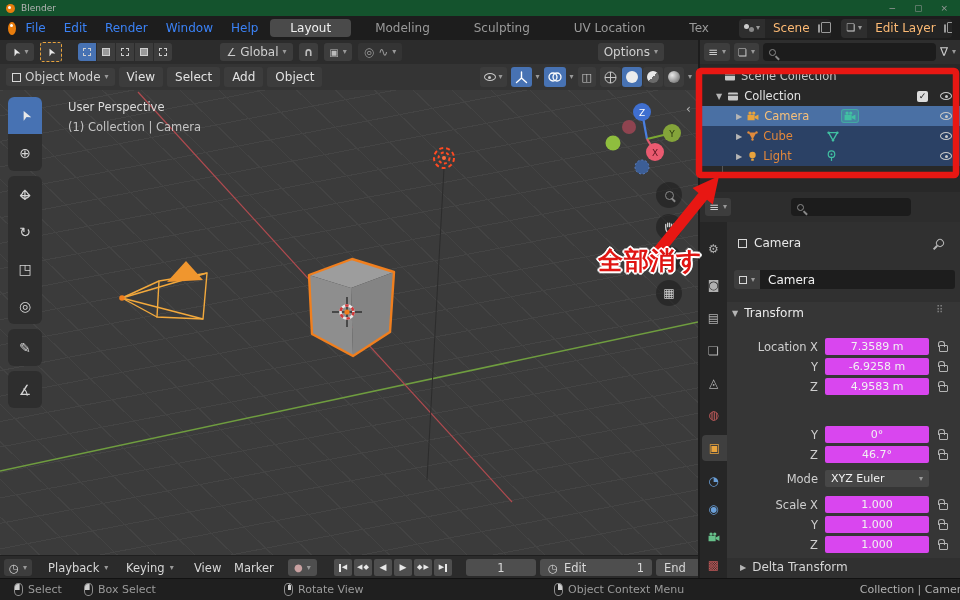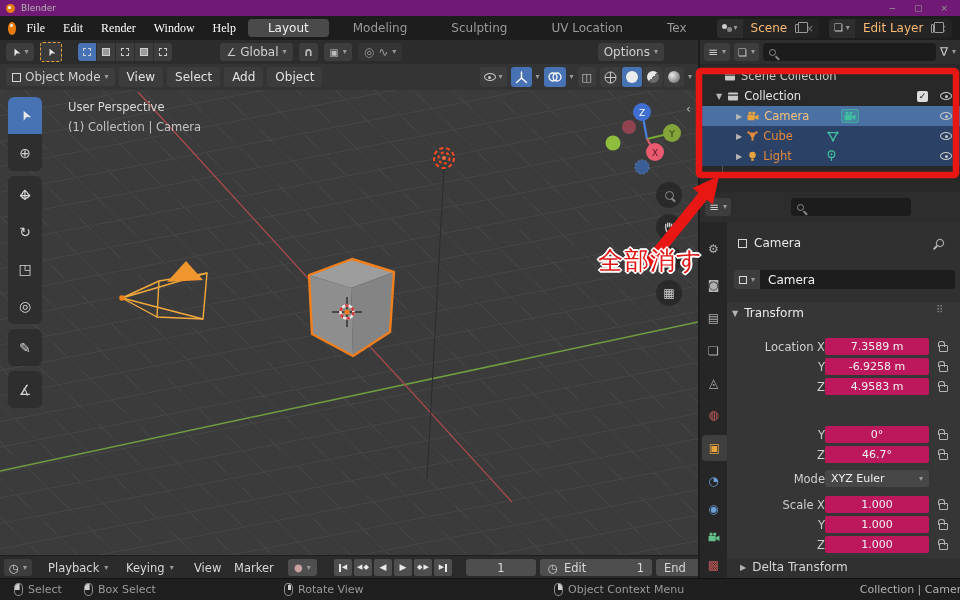--- a/index.html
+++ b/index.html
@@ -3,28 +3,28 @@
 <meta charset="utf-8">
 <style>
   *{margin:0;padding:0;box-sizing:border-box;}
   html,body{width:960px;height:600px;background:#1d1d1d;overflow:hidden;}
   body{font-family:"DejaVu Sans","Liberation Sans",sans-serif;font-size:12px;color:#d0d0d0;position:relative;}
   .abs{position:absolute;}
   .flex{display:flex;align-items:center;}
   .chev{font-size:8px;color:#999;line-height:1;}
   .chip{display:inline-flex;align-items:center;gap:4px;background:#3d3d3d;border-radius:3px;height:18px;padding:0 6px;}
   
-  #titlebar{left:0;top:0;width:960px;height:16px;background:#701a75;display:flex;align-items:center;padding:0 6px;gap:6px;}
+  #titlebar{left:0;top:0;width:960px;height:16px;background:#14532d;display:flex;align-items:center;padding:0 6px;gap:6px;}
   #titlebar .t{font-size:9px;color:#b5b5b5;}
   .blender-dot{width:9px;height:9px;border-radius:50%;background:#e87d0d;position:relative;}
   .blender-dot::after{content:"";position:absolute;left:2px;top:2px;width:3px;height:3px;border-radius:50%;background:#fff;}
   .winbtn{font-size:9px;color:#9a9a9a;padding:0 6px;}
   
   #topbar{left:0;top:16px;width:960px;height:24px;background:#1d1d1d;display:flex;align-items:center;padding:0 8px;gap:2px;}
-  .menu-item{padding:2px 8px;color:#ffffff;border-radius:3px;font-family:Liberation Serif, serif;}
+  .menu-item{padding:2px 8px;color:#3b82f6;border-radius:3px;}
   .wtab{padding:2px 20px;color:#9a9a9a;border-radius:4px;margin-left:2px;white-space:nowrap;}
   .wtab.active{background:#4a4a4a;color:#f0f0f0;}
   .selector{display:flex;align-items:center;background:#242424;border-radius:4px;height:19px;margin-left:8px;overflow:hidden;}
   .selector .ico-zone{background:#2e2e2e;height:100%;display:flex;align-items:center;padding:0 5px;gap:3px;}
   .selector .val{padding:0 8px;color:#fdba74;flex:1;white-space:nowrap;}
   .copy-ico{width:8px;height:9px;border:1px solid #9a9a9a;border-radius:1px;position:relative;display:inline-block;}
   .copy-ico::after{content:"";position:absolute;left:2px;top:-3px;width:8px;height:9px;border:1px solid #9a9a9a;border-radius:1px;background:#242424;}
   .x-dim{color:#777;font-size:10px;padding:0 5px;}
   .scene-ico{width:5px;height:5px;border-radius:50%;background:#ccc;box-shadow:5px 3px 0 0 #888;margin:0 4px 4px 0;display:inline-block;}
   
@@ -57,39 +57,39 @@
   .ovl2{left:68px;top:30px;font-size:11.5px;color:#c4c4c4;}
   
   .tgroup{width:34px;background:#2e2e2e;border-radius:6px;overflow:hidden;display:flex;flex-direction:column;}
   .tbtn{width:34px;height:37px;display:flex;align-items:center;justify-content:center;color:#d4d4d4;font-size:14px;}
   .tbtn.on{background:#4772b3;color:#fff;}
   .move-ic{position:relative;width:16px;height:16px;}
   .move-ic span{position:absolute;left:0;top:0;width:16px;height:16px;text-align:center;line-height:16px;}
   
   .navcirc{width:26px;height:26px;border-radius:50%;background:rgba(28,28,28,.55);display:flex;align-items:center;justify-content:center;color:#cfcfcf;font-size:12px;}
   
-  #anno{left:598px;top:244px;font-size:25px;font-weight:normal;color:#e01513;z-index:70;letter-spacing:1px;
+  #anno{left:598px;top:244px;font-size:25px;font-weight:bold;color:#e01513;z-index:70;letter-spacing:1px;
     text-shadow:-2px 0 #fff,2px 0 #fff,0 -2px #fff,0 2px #fff,-1px -1px #fff,1px 1px #fff,1px -1px #fff,-1px 1px #fff;}
   
   #outliner{left:700px;top:64px;width:260px;height:128px;background:#282828;}
   .orow{position:absolute;left:0;width:260px;height:20px;display:flex;align-items:center;font-size:11.5px;gap:5px;}
   .orow .lbl{white-space:nowrap;}
   .cbx{width:11px;height:11px;background:#dcdcdc;border-radius:2px;color:#1a1a1a;font-size:9px;line-height:11px;text-align:center;font-weight:bold;}
   .data-chip{background:rgba(63,191,160,.28);border:1px solid rgba(63,191,160,.6);border-radius:3px;padding:1px 2px;display:inline-flex;}
   .disc{font-size:8px;color:#b5b5b5;}
   
   #props{left:700px;top:192px;width:260px;height:386px;background:#303030;}
   #propshead{position:absolute;left:0;top:0;width:260px;height:30px;background:#2d2d2d;display:flex;align-items:center;padding:0 5px;gap:6px;}
   #tabstrip{position:absolute;left:0;top:30px;width:27px;height:356px;background:#262626;}
   .ptab{position:absolute;left:0;width:27px;height:26px;display:flex;align-items:center;justify-content:center;font-size:12px;color:#b0b0b0;}
   .ptab.on{background:#3f3f3f;border-radius:4px 0 0 4px;left:2px;width:25px;}
   .panelbox{position:absolute;left:27px;top:110px;width:233px;height:256px;background:#363636;}
   .prow{position:absolute;height:17px;display:flex;align-items:center;}
-  .plabel{width:98px;text-align:right;color:#cfcfcf;font-size:11.5px;white-space:nowrap;}
-  .pfield{width:104px;height:17px;background:#be185d;border-radius:2px;color:#f2f2f2;font-size:11px;text-align:center;line-height:17px;}
+  .plabel{width:98px;text-align:right;padding-right:7px;color:#cfcfcf;font-size:11.5px;white-space:nowrap;}
+  .pfield{width:104px;height:17px;background:#d946ef;border-radius:2px;color:#f2f2f2;font-size:11px;text-align:center;line-height:17px;}
   .pdrop{width:104px;height:17px;background:#474747;border-radius:2px;color:#f2f2f2;font-size:11px;display:flex;align-items:center;padding:0 6px;justify-content:space-between;}
   .lock{position:relative;width:9px;height:7px;border:1px solid #b5b5b5;border-radius:1px;margin:4px 0 0 10px;}
   .lock::before{content:"";position:absolute;left:-2px;top:-5px;width:5px;height:5px;border:1px solid #b5b5b5;border-bottom:none;border-radius:3px 3px 0 0;}
   .pin-icon{width:8px;height:8px;border:1.5px solid #b5b5b5;border-radius:50%;position:relative;display:inline-block;transform:rotate(45deg);}
   .pin-icon::after{content:"";position:absolute;left:2px;top:7px;width:1.5px;height:5px;background:#b5b5b5;}
   .namechip{display:flex;align-items:center;gap:4px;background:#3d3d3d;border-radius:3px 0 0 3px;height:19px;padding:0 5px;}
   .namefield{height:19px;background:#1d1d1d;border-radius:0 3px 3px 0;color:#f0f0f0;display:flex;align-items:center;padding:0 8px;flex:1;}
   
   #timeline{left:0;top:555px;width:698px;height:23px;background:#2b2b2b;border-top:1px solid #1f1f1f;overflow:hidden;}
   .tl{position:absolute;top:3px;height:17px;display:inline-flex;align-items:center;font-size:11.5px;color:#d8d8d8;}

